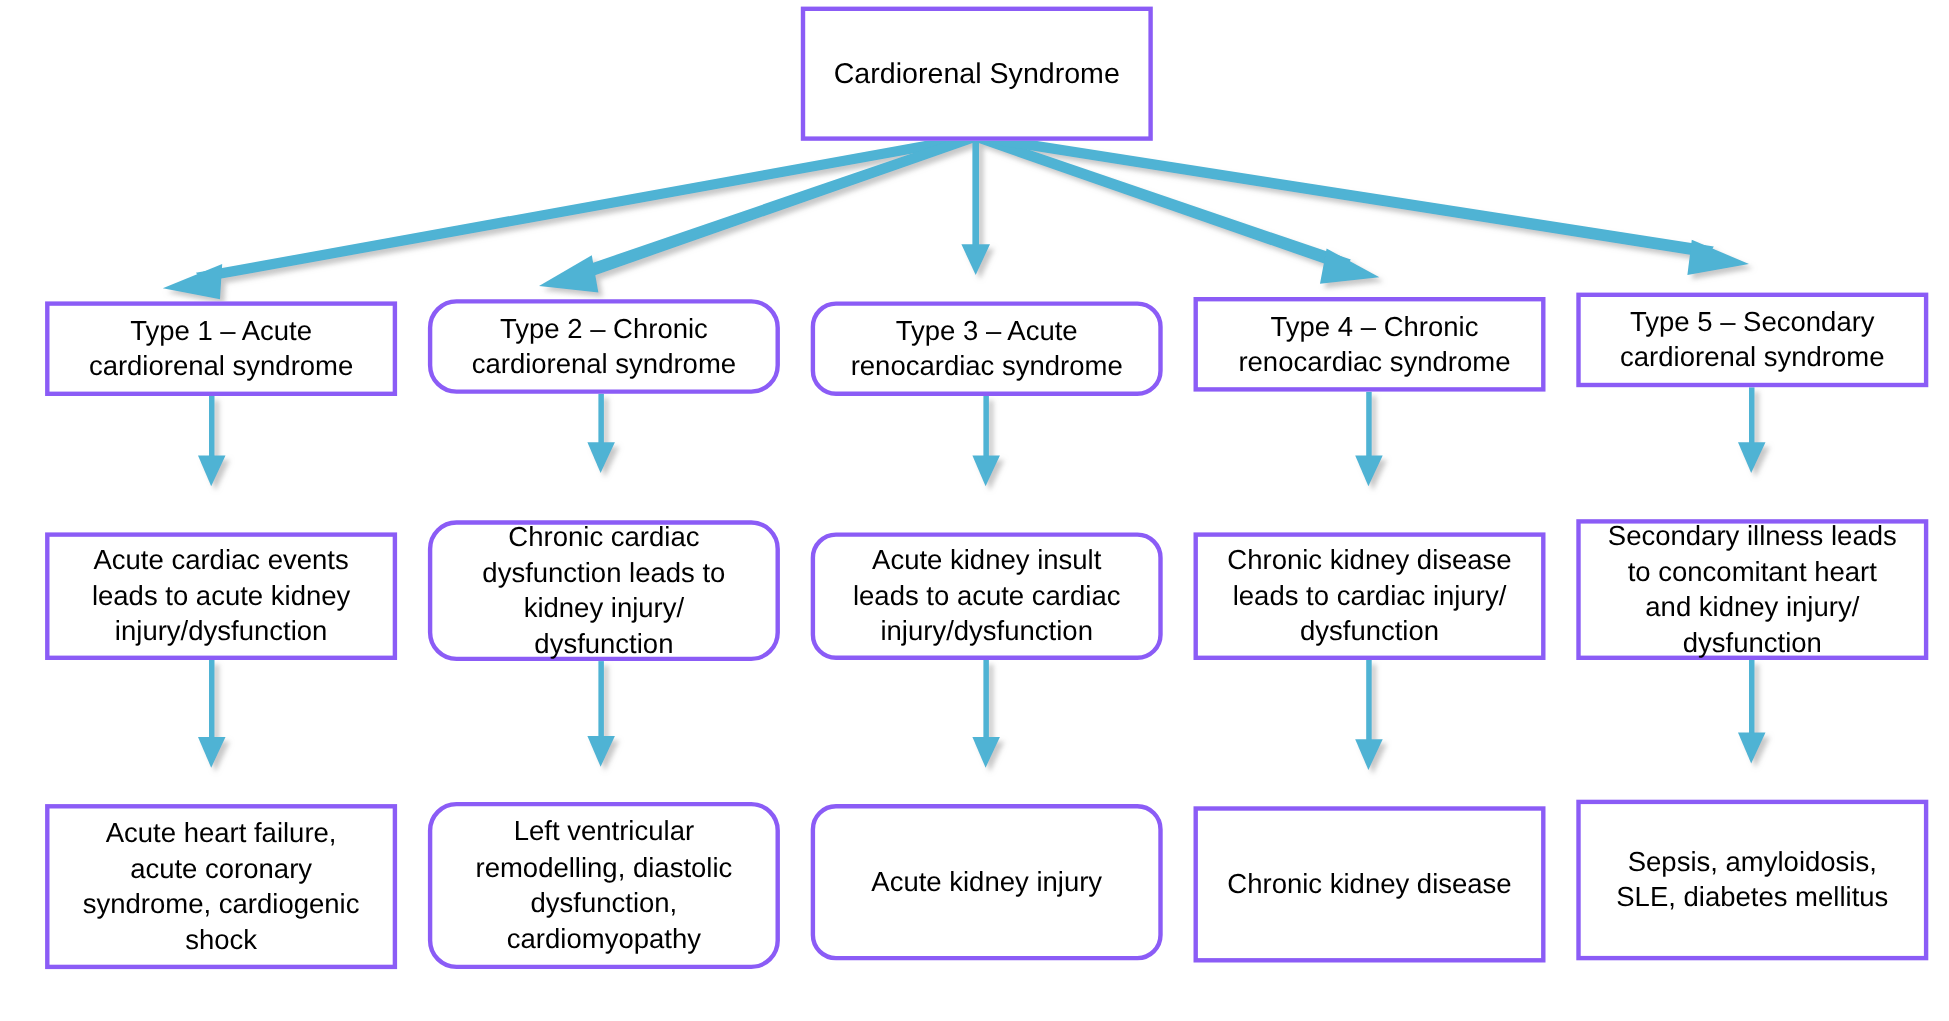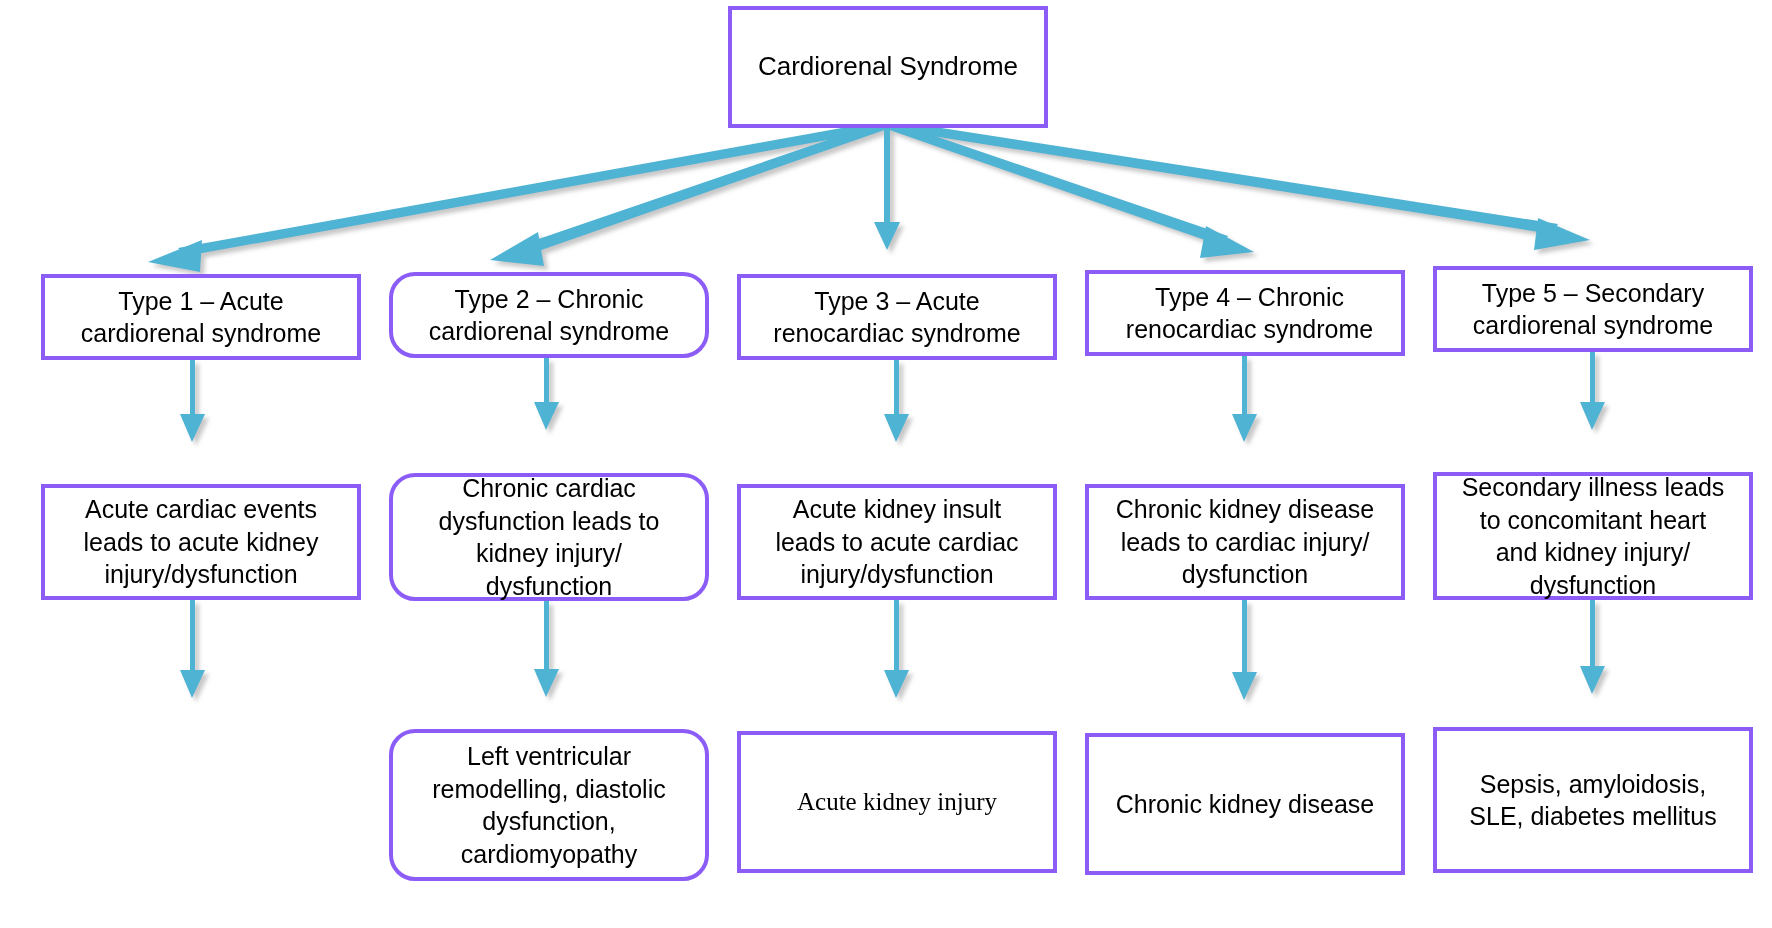--- a/index.html
+++ b/index.html
@@ -61,34 +61,34 @@
     height: 116px;
     font-size: 25px;
   }
   .row-out {
     top: 730px;
     height: 146px;
     font-size: 25px;
   }
   .col-1 { left: 41px;   width: 320px; }
   .col-2 { left: 389px;  width: 320px; border-radius: 26px; }
-  .col-3 { left: 737px;  width: 320px; }
+  .col-3 { left: 737px;  width: 320px; border-radius: 23px; }
   .col-4 { left: 1085px; width: 320px; }
   .col-5 { left: 1433px; width: 320px; }
 
   
   #node-type-2 { top: 272px; }
   #node-type-4 { top: 270px; padding-left: 17px; }
   #node-type-5 { top: 266px; }
   #node-mech-2 { top: 473px; height: 128px; }
   #node-mech-5 { top: 472px; height: 128px; }
   #node-mech-4 { top: 484px; }
   #node-out-1 { top: 731px; height: 150px; }
   #node-out-2 { top: 729px; height: 152px; }
-  #node-out-3 { top: 731px; height: 142px; font-family: Liberation Serif, serif; }
+  #node-out-3 { top: 731px; height: 142px; }
   #node-out-4 { top: 733px; height: 142px; }
   #node-out-5 { top: 727px; height: 146px; text-align: center; }
 </style>
 </head>
 <body>
 
 <div id="canvas">
 
   <svg id="arrow-layer" viewBox="0 0 1772 928" xmlns="http://www.w3.org/2000/svg">
     <defs>
@@ -217,20 +217,26 @@
 leads to cardiac injury/
 dysfunction</span>
   </div>
   <div class="node row-mech col-5" id="node-mech-5">
     <span class="label">Secondary illness leads
 to concomitant heart
 and kidney injury/
 dysfunction</span>
   </div>
 
+  <div class="node row-out col-1" id="node-out-1">
+    <span class="label">Acute heart failure,
+acute coronary
+syndrome, cardiogenic
+shock</span>
+  </div>
   <div class="node row-out col-2" id="node-out-2">
     <span class="label">Left ventricular
 remodelling, diastolic
 dysfunction,
 cardiomyopathy</span>
   </div>
   <div class="node row-out col-3" id="node-out-3">
     <span class="label">Acute kidney injury</span>
   </div>
   <div class="node row-out col-4" id="node-out-4">

